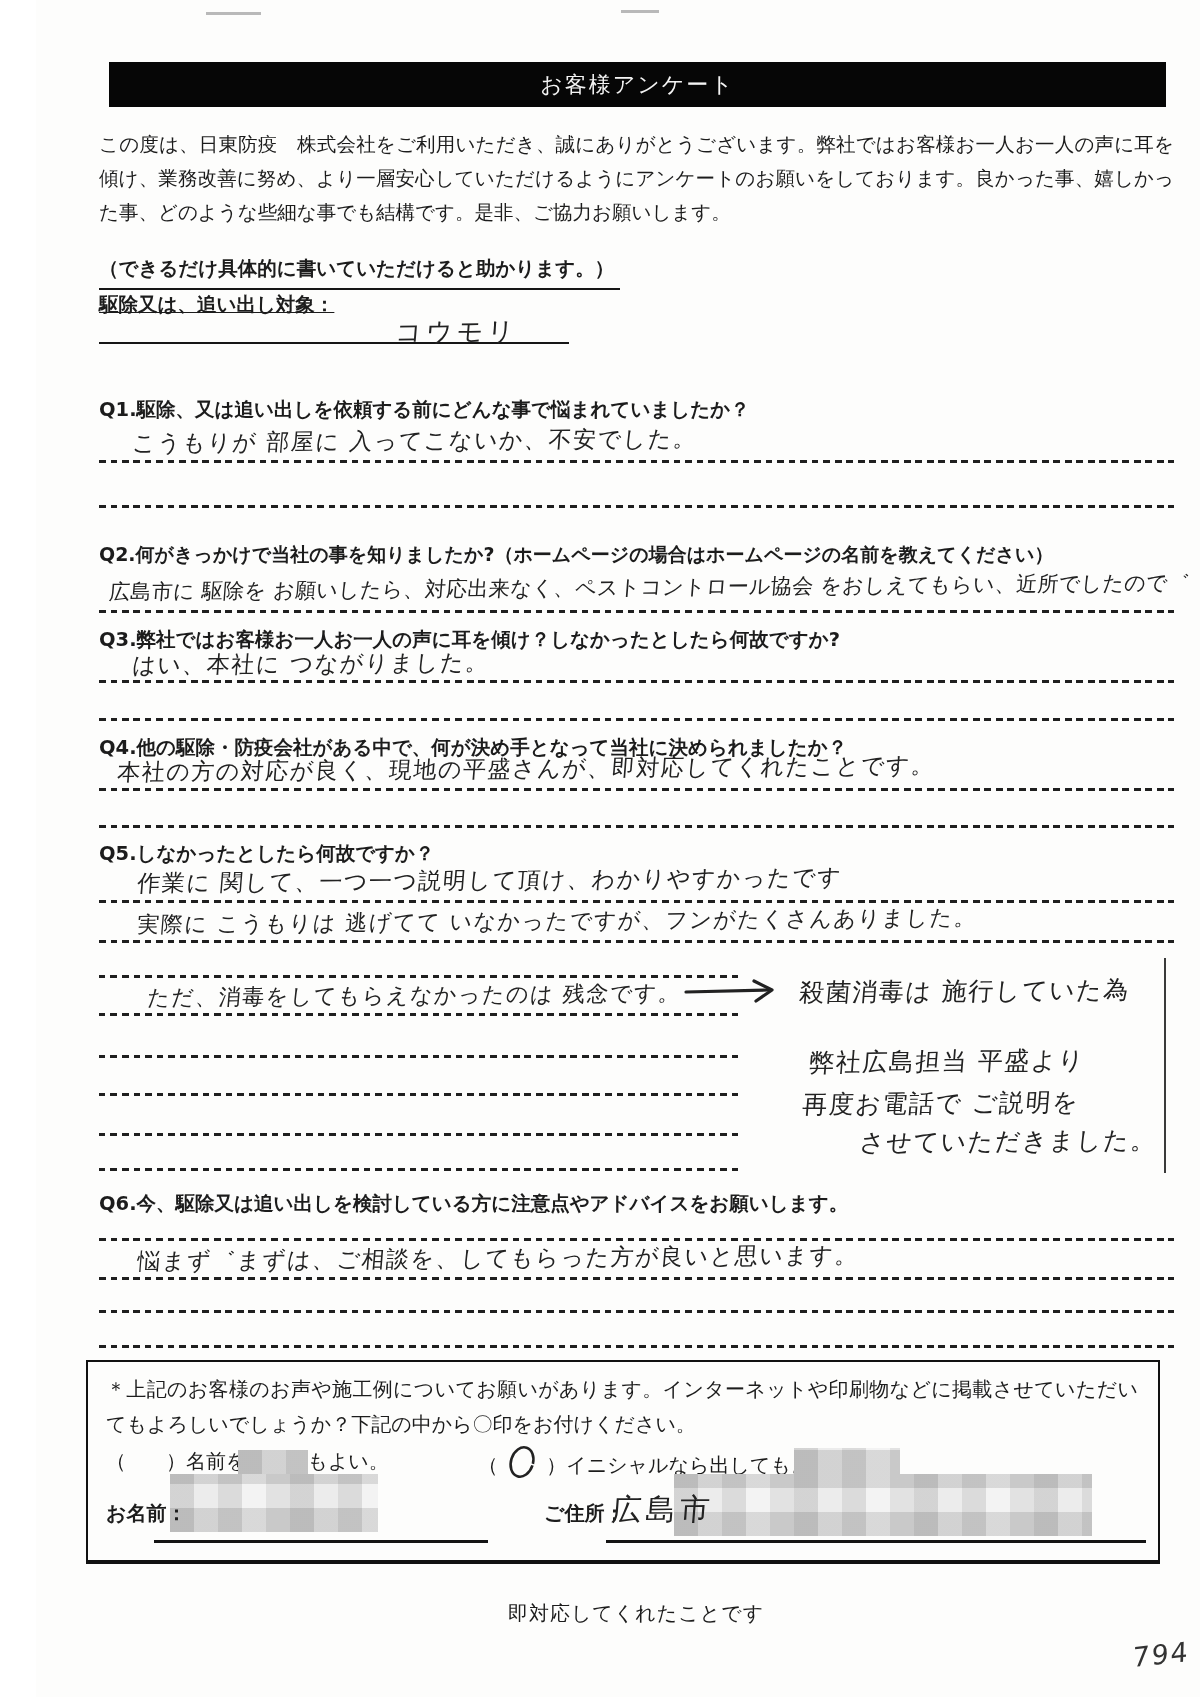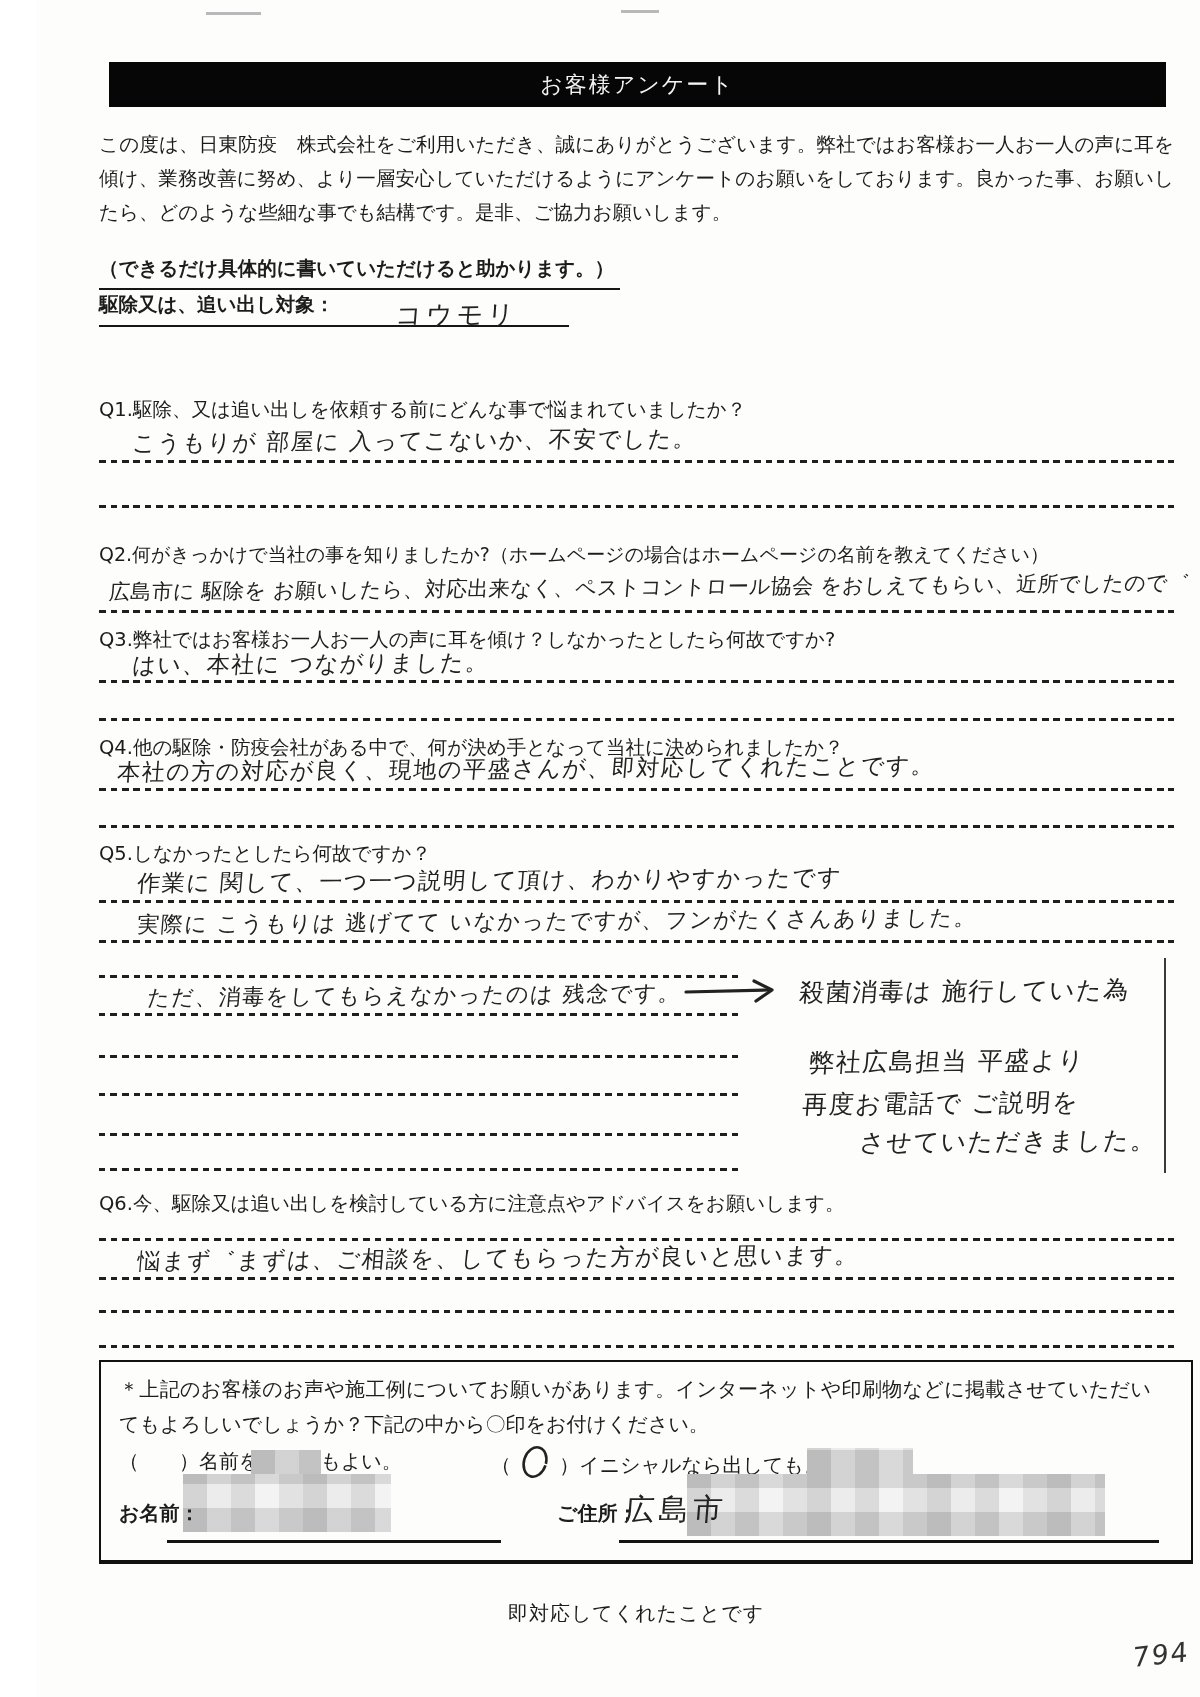--- a/index.html
+++ b/index.html
@@ -10,21 +10,21 @@
   
   .artifact{background:#b9b9b9;height:3px;}
 
   
   .titlebar{background:#060606;color:#f4f4f4;text-align:center;
             font-size:22px;letter-spacing:2px;line-height:45px;font-weight:500;}
 
   
   .print{font-size:19.5px;line-height:34px;}
   .bold{font-weight:700;}
-  .qlabel{font-size:19.5px;font-weight:400;white-space:nowrap;}
+  .qlabel{font-size:19.5px;font-weight:700;white-space:nowrap;}
   .underline{border-bottom:2px solid #161616;}
 
   
   .dash{height:3px;width:1075px;
         background-image:repeating-linear-gradient(90deg,#1f1f1f 0 6.5px,transparent 6.5px 11.5px);}
   .dash.short{width:642px;}
 
   
   .hw{font-size:23px;color:#222;letter-spacing:1.5px;white-space:nowrap;
       transform:skewX(-5deg) rotate(-0.5deg);transform-origin:left bottom;}
@@ -49,26 +49,26 @@
 
 <div class="page">
 
   <div class="abs artifact" style="left:170px;top:12px;width:55px;"></div>
   <div class="abs artifact" style="left:585px;top:10px;width:38px;"></div>
 
   <div class="abs titlebar" style="left:73px;top:62px;width:1057px;height:45px;">
     <span>お客様アンケート</span>
   </div>
 
-  <div class="abs print" style="left:63px;top:128px;width:1075px;text-align:justify;">この度は、日東防疫　株式会社をご利用いただき、誠にありがとうございます。弊社ではお客様お一人お一人の声に耳を傾け、業務改善に努め、より一層安心していただけるようにアンケートのお願いをしております。良かった事、お願いしたら、どのような些細な事でも結構です。是非、ご協力お願いします。</div>
+  <div class="abs print" style="left:63px;top:128px;width:1075px;text-align:justify;">この度は、日東防疫　株式会社をご利用いただき、誠にありがとうございます。弊社ではお客様お一人お一人の声に耳を傾け、業務改善に努め、より一層安心していただけるようにアンケートのお願いをしております。良かった事、嬉しかった事、どのような些細な事でも結構です。是非、ご協力お願いします。</div>
 
   <div class="abs print bold underline" style="left:63px;top:252px;padding:0 6px 2px 0;">（できるだけ具体的に書いていただけると助かります。）</div>
 
   <div class="abs" style="left:63px;top:288px;">
-    <span class="print bold underline" style="display:inline-block;padding-bottom:3px;">駆除又は、追い出し対象：</span><span class="underline" style="display:inline-block;width:235px;height:27px;vertical-align:bottom;"><span class="hw big" style="display:inline-block;margin-left:60px;">コウモリ</span></span>
+    <span class="print bold underline" style="display:inline-block;padding-bottom:20px;text-decoration:underline;">駆除又は、追い出し対象：</span><span class="underline" style="display:inline-block;width:235px;height:27px;vertical-align:bottom;"><span class="hw big" style="display:inline-block;margin-left:60px;">コウモリ</span></span>
   </div>
 
 
   <div class="abs qlabel" style="left:63px;top:396px;">Q1.駆除、又は追い出しを依頼する前にどんな事で悩まれていましたか？</div>
   <div class="abs hw" style="left:95px;top:428px;">こうもりが 部屋に 入ってこないか、不安でした。</div>
   <div class="abs dash" style="left:63px;top:460px;"></div>
   <div class="abs dash" style="left:63px;top:505px;"></div>
 
   <div class="abs qlabel" style="left:63px;top:542px;font-size:19px;">Q2.何がきっかけで当社の事を知りましたか?（ホームページの場合はホームページの名前を教えてください）</div>
   <div class="abs hw small" style="left:72px;top:578px;">広島市に 駆除を お願いしたら、対応出来なく、ペストコントロール協会 をおしえてもらい、近所でしたので゛</div>
@@ -108,21 +108,21 @@
   <div class="abs dash short" style="left:63px;top:1168px;"></div>
   <div class="abs vrule" style="left:1128px;top:958px;height:215px;"></div>
 
   <div class="abs qlabel" style="left:63px;top:1190px;text-align:center;">Q6.今、駆除又は追い出しを検討している方に注意点やアドバイスをお願いします。</div>
   <div class="abs dash" style="left:63px;top:1238px;"></div>
   <div class="abs hw" style="left:100px;top:1246px;">悩まず゛まずは、ご相談を、してもらった方が良いと思います。</div>
   <div class="abs dash" style="left:63px;top:1277px;"></div>
   <div class="abs dash" style="left:63px;top:1310px;"></div>
   <div class="abs dash" style="left:63px;top:1345px;"></div>
 
-  <div class="abs permbox" style="left:63px;top:1360px;width:1070px;height:198px;padding-left:20px;">
+  <div class="abs permbox" style="left:50px;top:1360px;width:1070px;height:198px;">
     <div class="print" style="position:absolute;left:18px;top:10px;width:1032px;text-align:justify;font-size:20px;line-height:35px;">＊上記のお客様のお声や施工例についてお願いがあります。インターネットや印刷物などに掲載させていただいてもよろしいでしょうか？下記の中から〇印をお付けください。</div>
 
     <div class="abs print" style="left:18px;top:82px;font-size:20px;">（　　）名前を出してもよい。</div>
 
     <div class="abs" style="left:390px;top:82px;">
       <span class="print" style="font-size:20px;">（</span>
       <svg width="34" height="36" viewBox="0 0 34 36" style="vertical-align:-8px;margin:0 2px;">
         <ellipse cx="17" cy="18" rx="11" ry="15" fill="none" stroke="#222" stroke-width="2.6" transform="rotate(18 17 18)" stroke-dasharray="80 8"></ellipse>
       </svg>
       <span class="print" style="font-size:20px;">）イニシャルなら出してもよい。</span>

